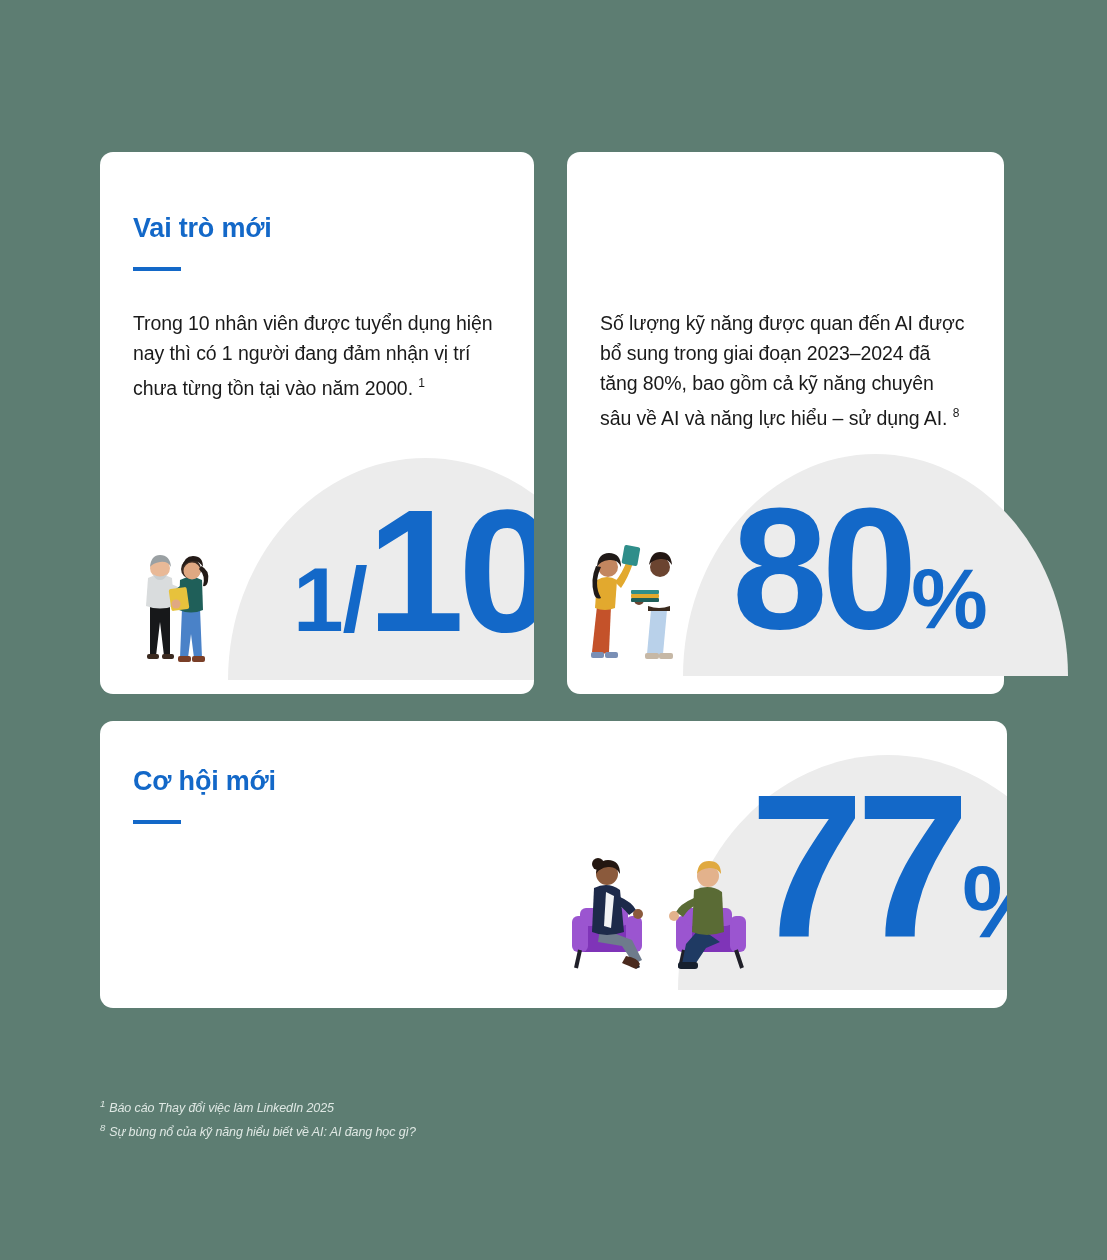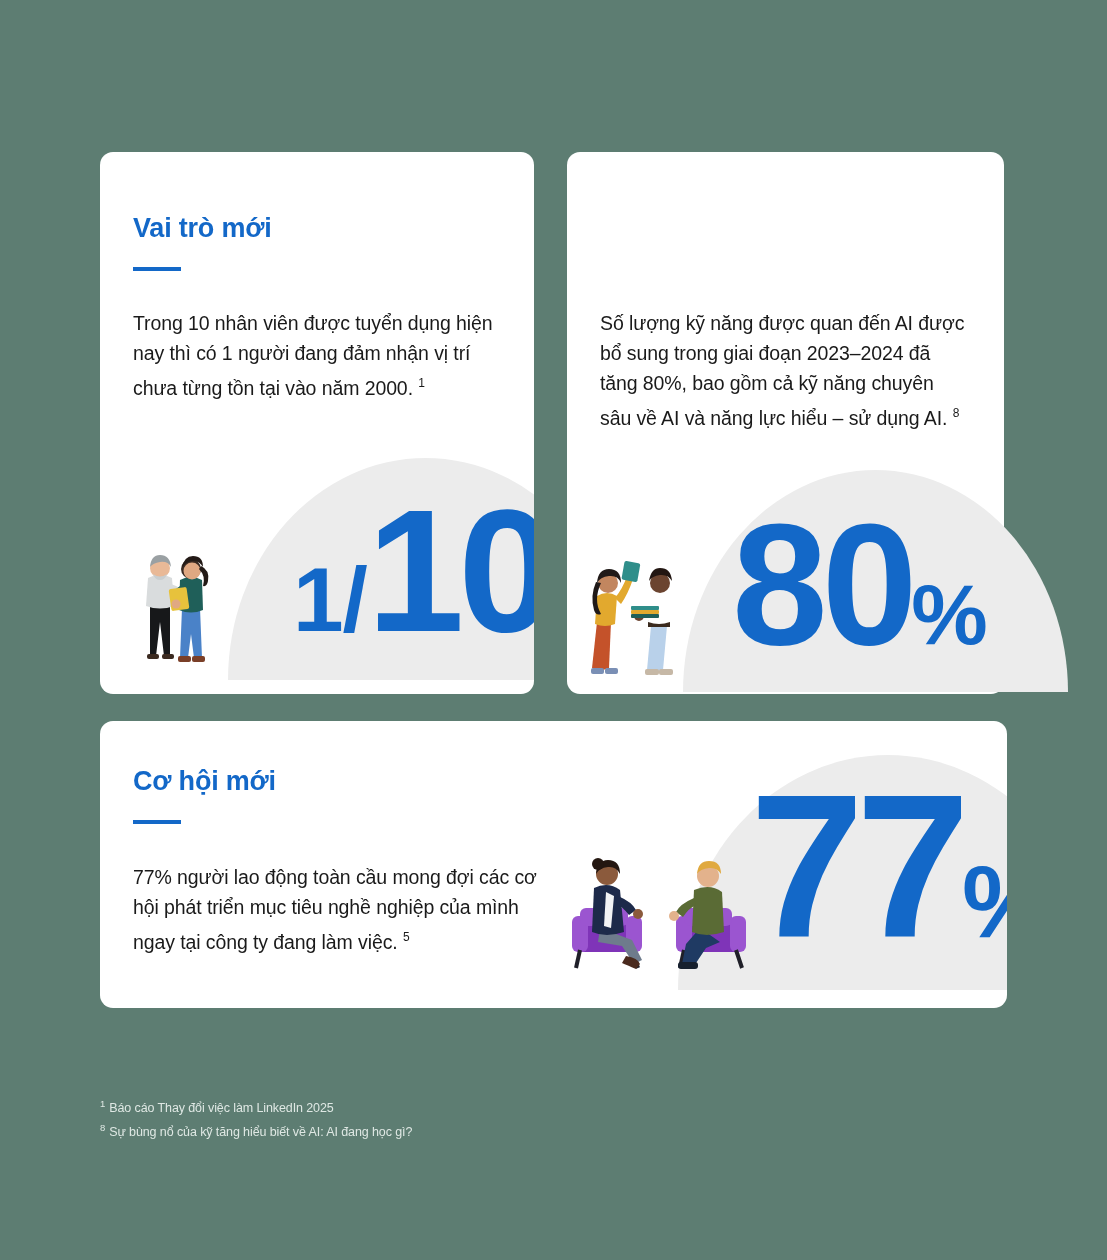--- a/index.html
+++ b/index.html
@@ -51,21 +51,21 @@
   #card-opps   .card-body { left:33px; top:141px; width:410px; }
   .card-body b { font-weight:normal; }
   .card-body sup { font-size:12px; vertical-align:super; font-weight:normal; }
 
   
   .figure {
     position:absolute;
     overflow:hidden;
   }
   #fig-roles  { left:0;   top:300px; width:434px; height:242px; }
-  #fig-skills { left:0;   top:312px; width:510px; height:242px; }
+  #fig-skills { left:0;   top:296px; width:510px; height:242px; }
   #fig-opps   { left:450px; top:20px; width:457px; height:267px; }
 
   .arc {
     position:absolute;
     background:#ECECEC;
     border-radius:50% 50% 0 0 / 100% 100% 0 0;
   }
   #fig-roles  .arc { left:128px; bottom:14px; width:395px; height:222px; }
   #fig-skills .arc { left:116px; bottom:14px; width:385px; height:222px; }
   #fig-opps   .arc { left:128px; bottom:18px; width:420px; height:235px; }
@@ -93,21 +93,21 @@
 
   
   #footnotes {
     position:absolute;
     left:100px; top:1094px;
     color:#dfe8e4;
     font-size:12.5px;
     line-height:19px;
     letter-spacing:-0.1px;
   }
-  #footnotes .fn { white-space:nowrap; }
+  #footnotes .fn { white-space:nowrap;font-style:italic; }
   #footnotes sup { font-size:9.5px; margin-right:4px; }
 </style>
 </head>
 <body>
 
 <div class="stage">
 
   <div class="card" id="card-roles">
 
     <div class="card-head">
@@ -194,21 +194,20 @@
     </div>
   </div>
 
   <div class="card" id="card-opps">
 
     <div class="card-head">
       <div class="card-title">Cơ hội mới</div>
       <div class="rule"></div>
     </div>
 
-    <div class="card-body"><b>77% người lao động toàn cầu mong đợi các cơ hội phát triển mục tiêu nghề nghiệp của mình</b> ngay tại công ty đang làm việc. <sup>5</sup></div>
 
     <div class="figure" id="fig-opps">
       <div class="arc"></div>
 
       <div class="people" id="ppl-opps">
         <svg width="200" height="130" viewBox="0 0 200 130" aria-hidden="true">
 
           <rect x="6" y="74" width="62" height="34" rx="6" fill="#7f34b8"></rect>
           <rect x="2" y="72" width="16" height="36" rx="6" fill="#9b55d0"></rect>
           <rect x="56" y="72" width="16" height="36" rx="6" fill="#9b55d0"></rect>
@@ -245,17 +244,17 @@
 
       <div class="stat"><span>77</span><span class="small">%</span></div>
     </div>
   </div>
 
   <div id="footnotes">
     <div class="fn">
       <sup>1</sup><span>Báo cáo Thay đổi việc làm LinkedIn 2025</span>
     </div>
     <div class="fn">
-      <sup>8</sup><span>Sự bùng nổ của kỹ tăng hiểu biết về AI: AI đang học gì?</span>
+      <sup>8</sup><span>Sự bùng nổ của kỹ năng hiểu biết về AI: AI đang học gì?</span>
     </div>
   </div>
 
 </div>
 
 </body></html>

